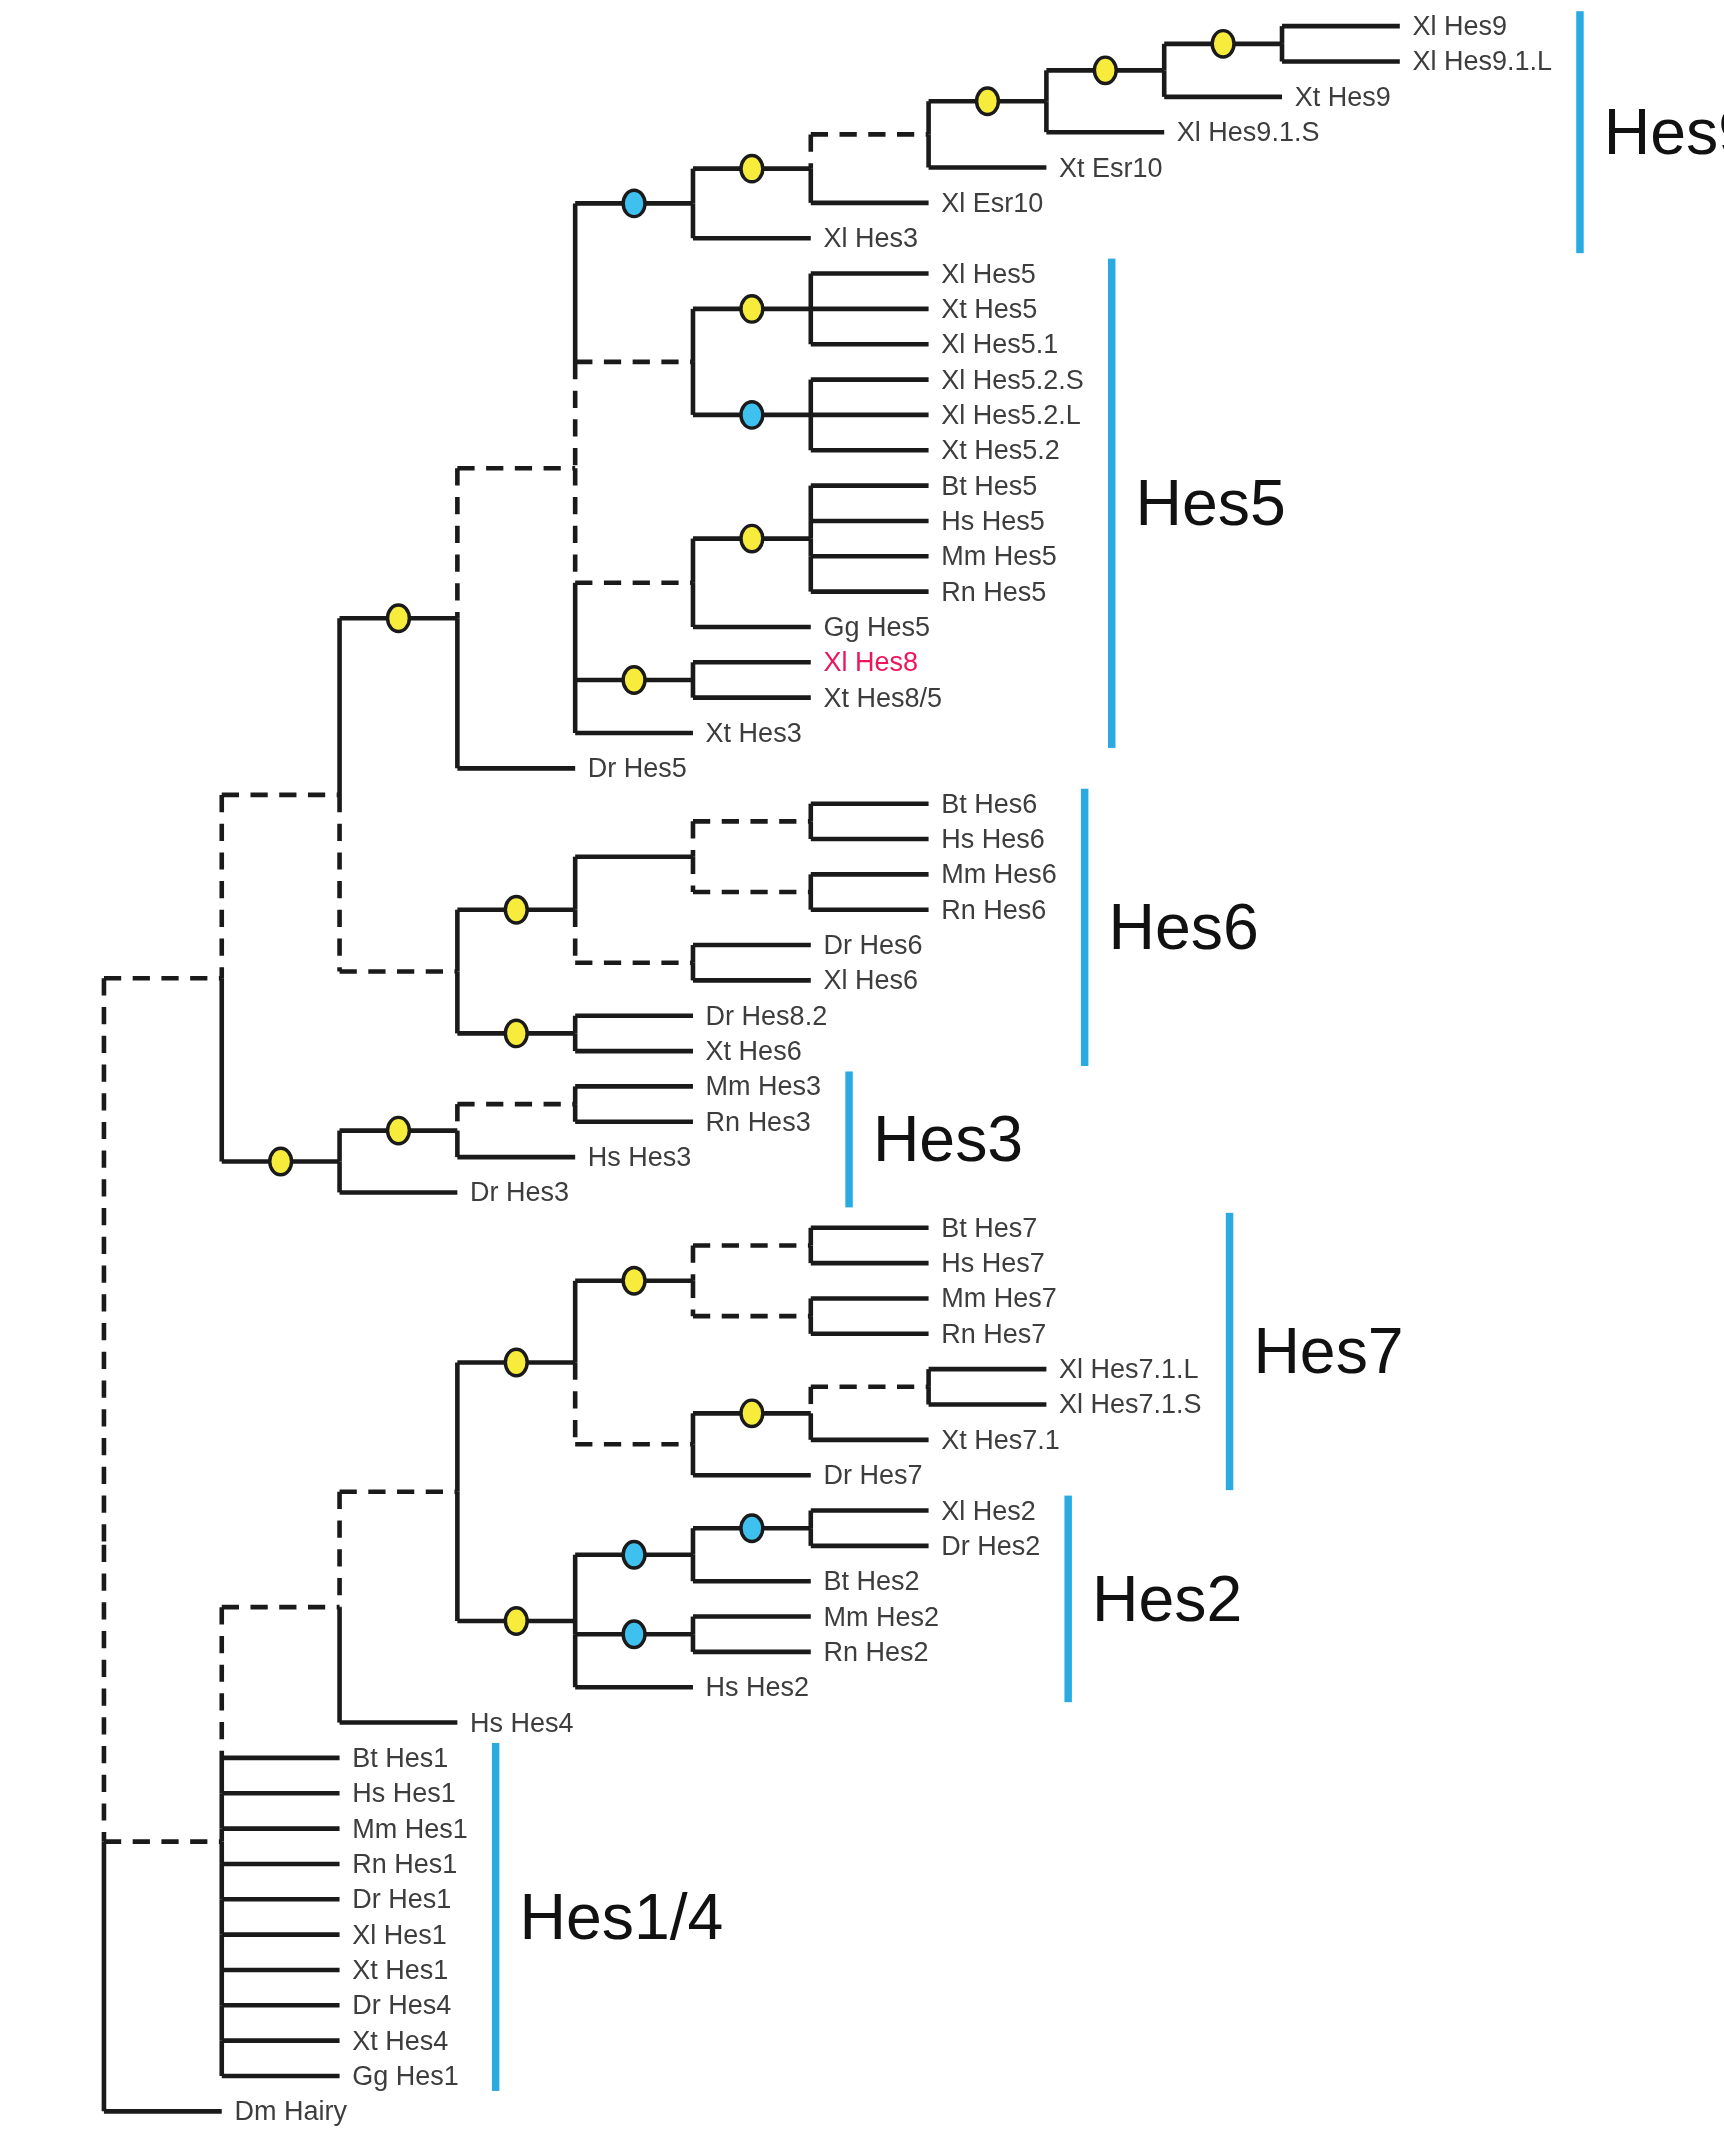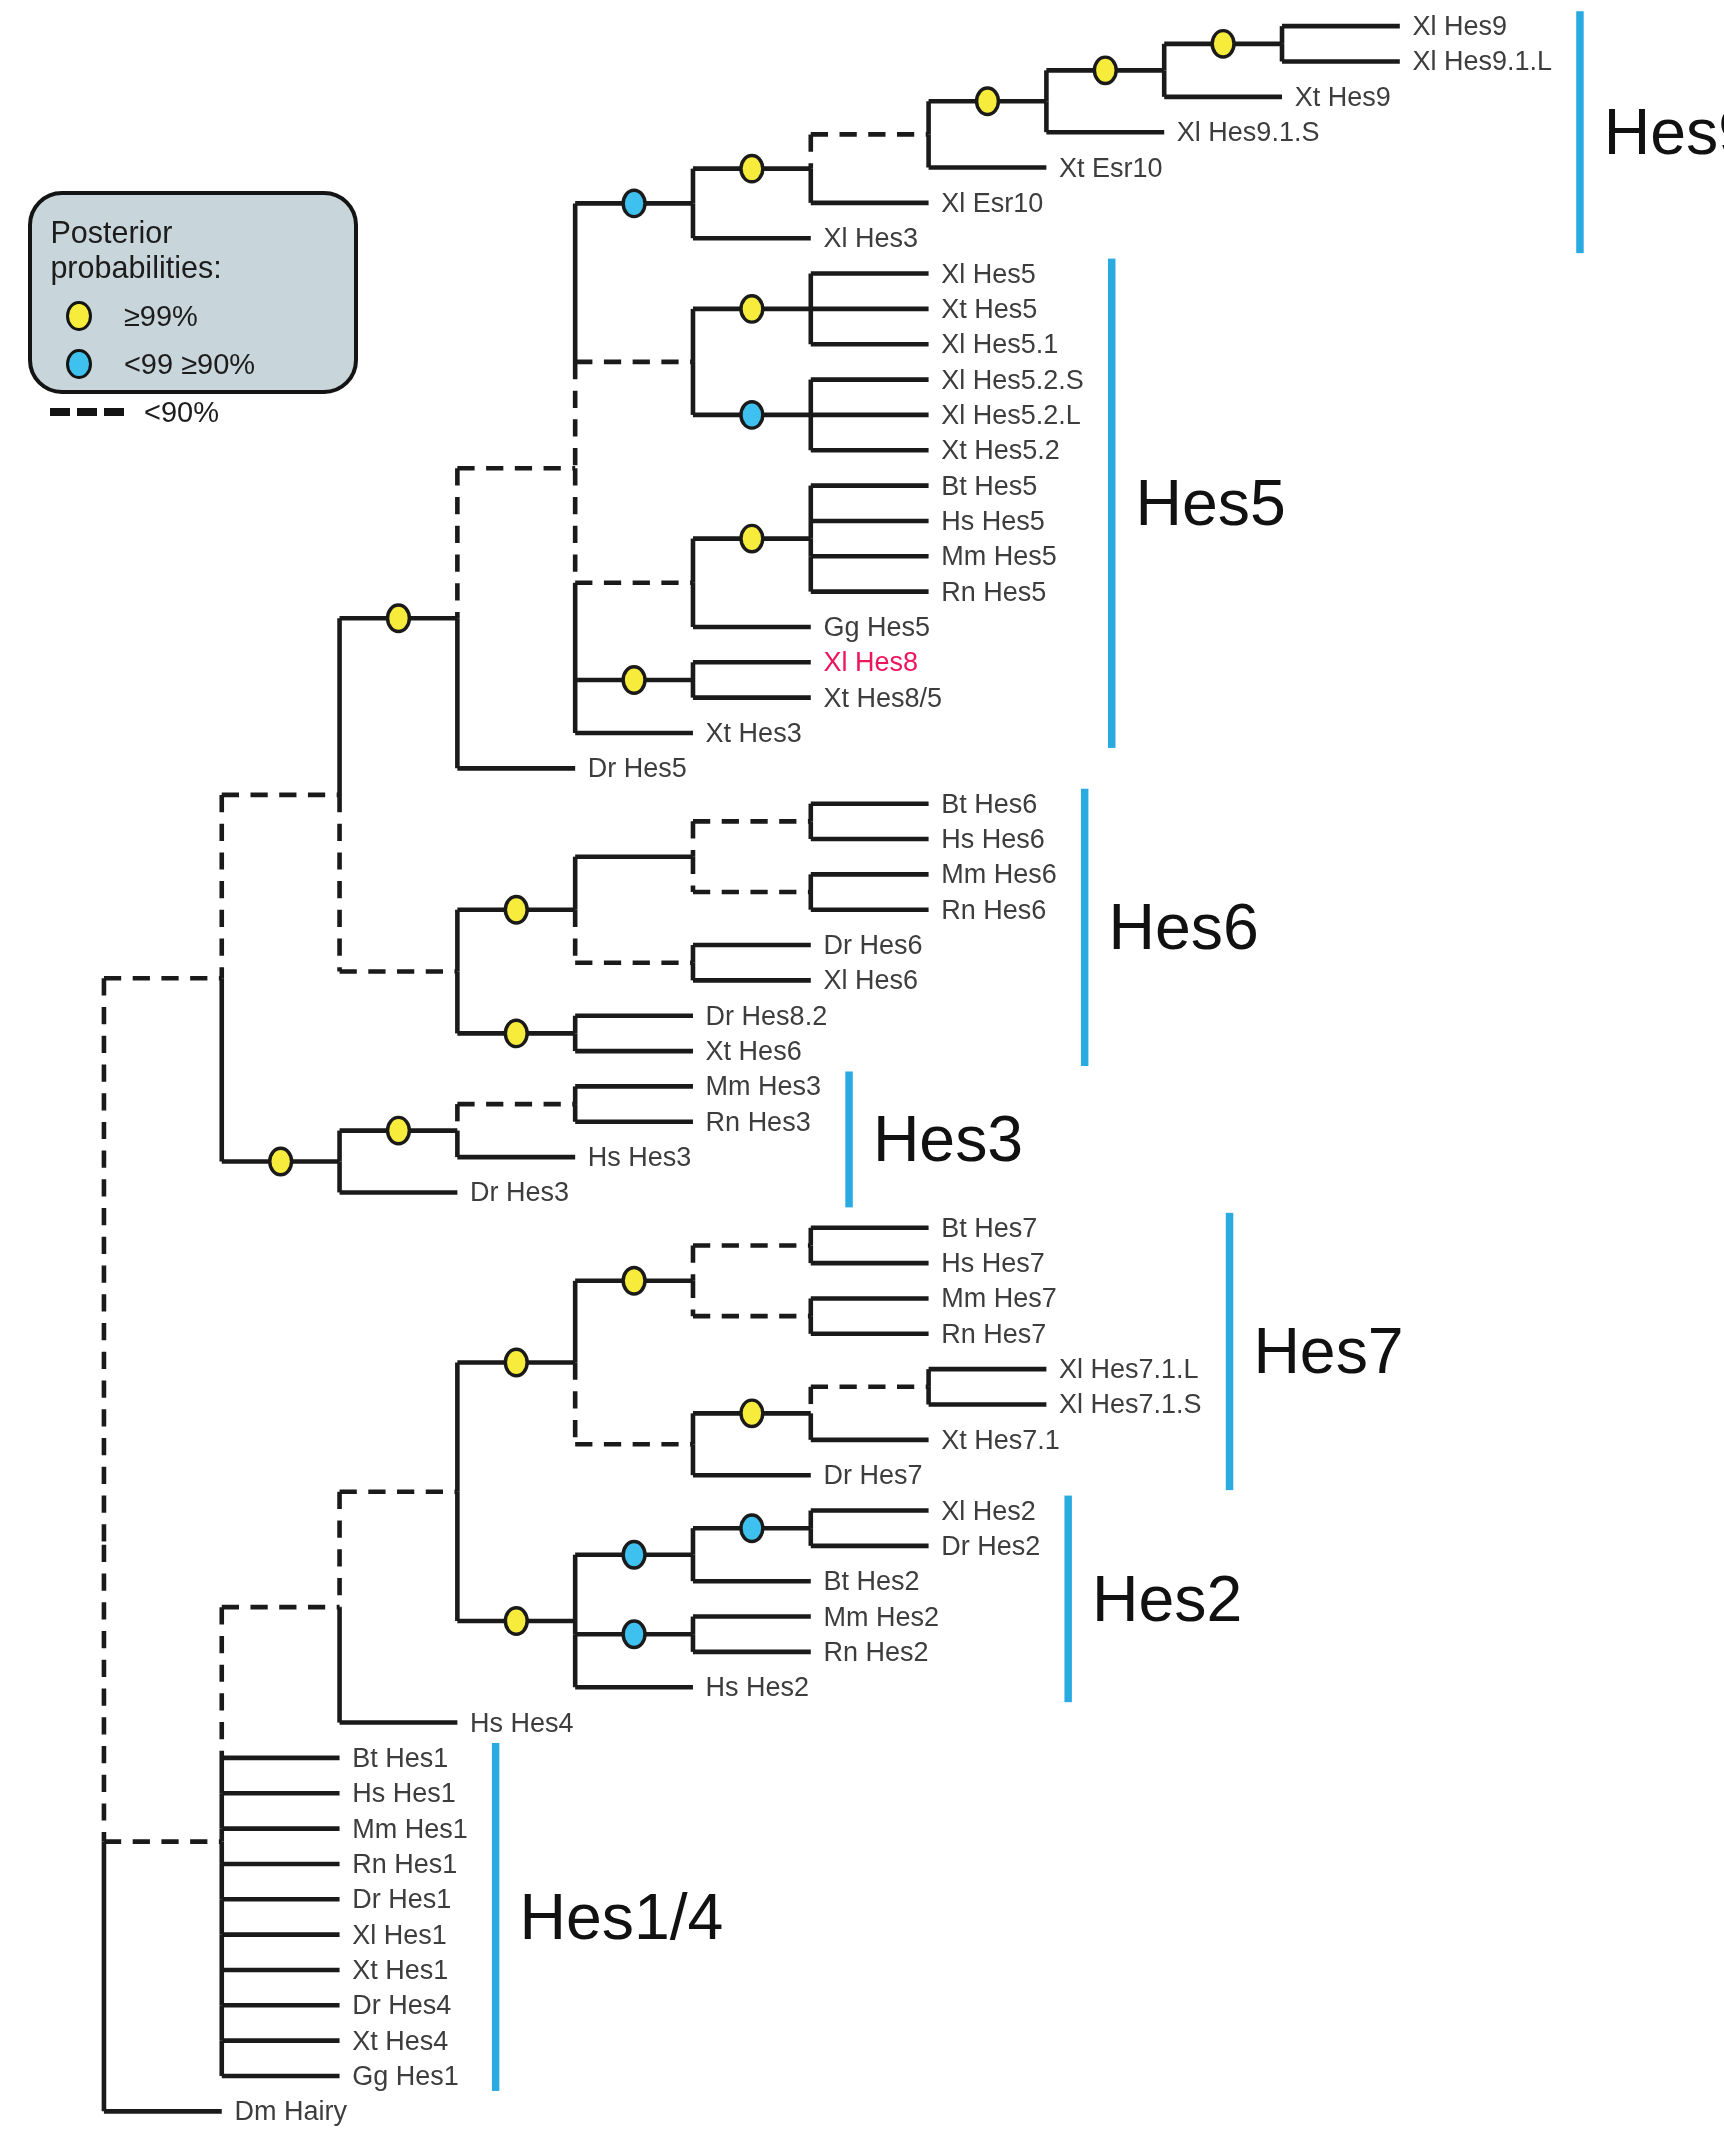--- a/index.html
+++ b/index.html
@@ -313,33 +313,14 @@
       <rect x="1450.09375" y="1864" width="13" height="236.5" fill="#29abe2"></rect>
       <text x="1498.09375" y="1982.25" font-size="112" fill="#111111" dominant-baseline="central">Hes3</text>
       <rect x="2112.1875" y="2110" width="13" height="482.5" fill="#29abe2"></rect>
       <text x="2160.1875" y="2351.25" font-size="112" fill="#111111" dominant-baseline="central">Hes7</text>
       <rect x="1831.375" y="2602" width="13" height="359.5" fill="#29abe2"></rect>
       <text x="1879.375" y="2781.75" font-size="112" fill="#111111" dominant-baseline="central">Hes2</text>
       <rect x="835.09375" y="3032.5" width="13" height="605.5" fill="#29abe2"></rect>
       <text x="883.09375" y="3335.25" font-size="112" fill="#111111" dominant-baseline="central">Hes1/4</text>
     </svg>
 
-  <div class="legend">
-    <div class="legend-title">Posterior probabilities:</div>
-    <div class="legend-row">
-      <div class="legend-dot" id="legend-dot-yellow" style="background: rgb(247, 235, 60);"></div>
-      <div class="legend-label">≥99%</div>
-    </div>
-    <div class="legend-row">
-      <div class="legend-dot" id="legend-dot-blue" style="background: rgb(63, 193, 239);"></div>
-      <div class="legend-label">&lt;99 ≥90%</div>
-    </div>
-    <div class="legend-row dashrow">
-      <div class="legend-dash">
-        <span></span>
-          <span></span>
-          <span></span>
-      </div>
-      <div class="legend-label">&lt;90%</div>
-    </div>
-  </div>
 </div>
 
 
 </body></html>

